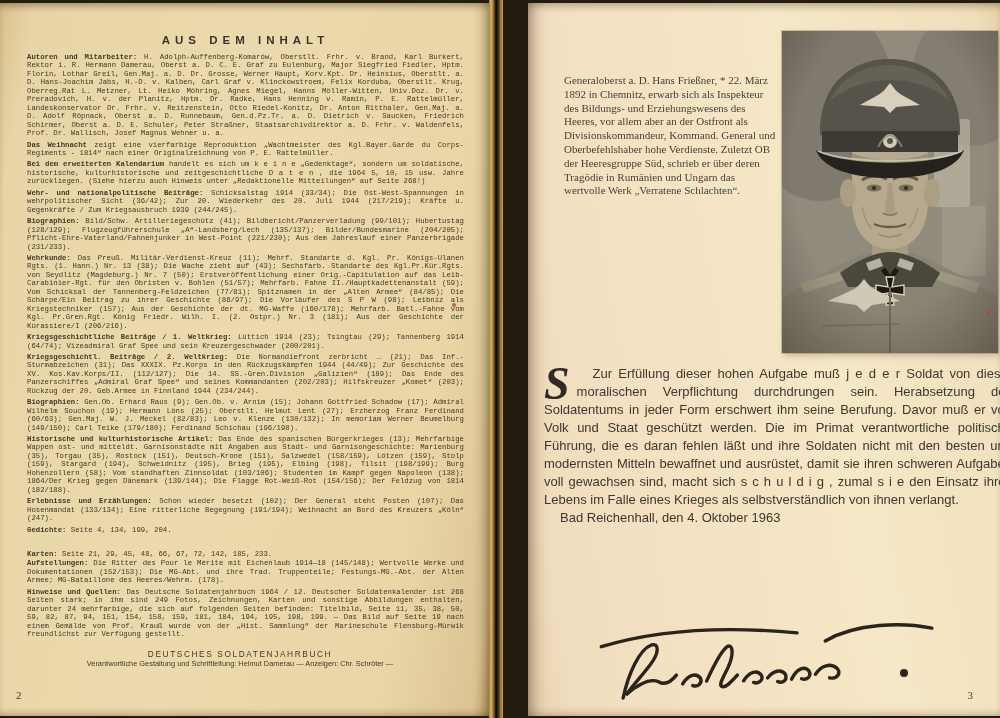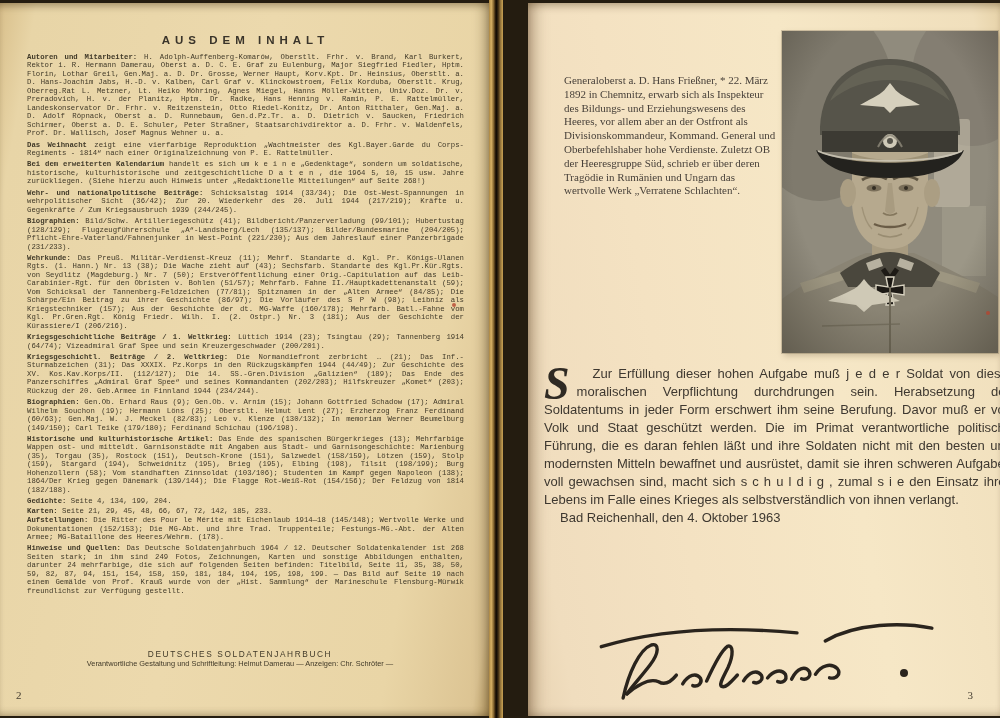--- a/index.html
+++ b/index.html
@@ -58,21 +58,22 @@
       <p><span class="lead">Autoren und Mitarbeiter:</span> <span>H. Adolph-Auffenberg-Komarów, Oberstlt. Frhr. v. Brand, Karl Burkert, Rektor i. R. Hermann Damerau, Oberst a. D. C. E. Graf zu Eulenburg, Major Siegfried Fiedler, Hptm. Florin, Lothar Greil, Gen.Maj. a. D. Dr. Grosse, Werner Haupt, Korv.Kpt. Dr. Heinsius, Oberstlt. a. D. Hans-Joachim Jabs, H.-D. v. Kalben, Carl Graf v. Klinckowstroem, Felix Korduba, Oberstlt. Krug, Oberreg.Rat L. Metzner, Lt. Heiko Möhring, Agnes Miegel, Hanns Möller-Witten, Univ.Doz. Dr. v. Preradovich, H. v. der Planitz, Hptm. Dr. Radke, Hans Henning v. Ramin, P. E. Rattelmüller, Landeskonservator Dr. Frhr. v. Reitzenstein, Otto Riedel-Konitz, Dr. Anton Ritthaler, Gen.Maj. a. D. Adolf Röpnack, Oberst a. D. Runnebaum, Gen.d.Pz.Tr. a. D. Dietrich v. Saucken, Friedrich Schirmer, Oberst a. D. E. Schuler, Peter Straßner, Staatsarchivdirektor a. D. Frhr. v. Waldenfels, Prof. Dr. Wallisch, Josef Magnus Wehner u. a.</span></p>
       <p><span class="lead">Das Weihnacht</span> <span>zeigt eine vierfarbige Reproduktion „Wachtmeister des Kgl.Bayer.Garde du Corps-Regiments - 1814“ nach einer Originalzeichnung von P. E. Rattelmüller.</span></p>
       <p><span class="lead">Bei dem erweiterten Kalendarium</span> <span>handelt es sich um k e i n e „Gedenktage“, sondern um soldatische, historische, kulturhistorische und zeitgeschichtliche D a t e n , die 1964 5, 10, 15 usw. Jahre zurückliegen. (Siehe hierzu auch Hinweis unter „Redaktionelle Mitteilungen“ auf Seite 268!)</span></p>
       <p><span class="lead">Wehr- und nationalpolitische Beiträge:</span> <span>Schicksalstag 1914 (33/34); Die Ost-West-Spannungen in wehrpolitischer Sicht (36/42); Zur 20. Wiederkehr des 20. Juli 1944 (217/219); Kräfte u. Gegenkräfte / Zum Kriegsausbruch 1939 (244/245).</span></p>
       <p><span class="lead">Biographien:</span> <span>Bild/Schw. Artilleriegeschütz (41); Bildbericht/Panzerverladung (99/101); Hubertustag (128/129); Flugzeugführerschule „A“-Landsberg/Lech (135/137); Bilder/Bundesmarine (204/205); Pflicht-Ehre-Vaterland/Fahnenjunker in West-Point (221/230); Aus dem Jahreslauf einer Panzerbrigade (231/233).</span></p>
       <p><span class="lead">Wehrkunde:</span> <span>Das Preuß. Militär-Verdienst-Kreuz (11); Mehrf. Standarte d. Kgl. Pr. Königs-Ulanen Rgts. (1. Hann.) Nr. 13 (38); Die Wache zieht auf (43); Sechsfarb. Standarte des Kgl.Pr.Kür.Rgts. von Seydlitz (Magdeburg.) Nr. 7 (50); Erstveröffentlichung einer Orig.-Capitulation auf das Leib-Carabinier-Rgt. für den Obristen v. Bohlen (51/57); Mehrfarb. Fahne II./Hauptkadettenanstalt (59); Vom Schicksal der Tannenberg-Feldzeichen (77/81); Spitznamen in der „Alten Armee“ (84/85); Die Schärpe/Ein Beitrag zu ihrer Geschichte (86/97); Die Vorläufer des S P W (98); Leibniz als Kriegstechniker (157); Aus der Geschichte der dt. MG-Waffe (160/178); Mehrfarb. Batl.-Fahne vom Kgl. Pr.Gren.Rgt. König Friedr. Wilh. I. (2. Ostpr.) Nr. 3 (181); Aus der Geschichte der Kürassiere/I (206/216).</span></p>
       <p><span class="lead">Kriegsgeschichtliche Beiträge / 1. Weltkrieg:</span> <span>Lüttich 1914 (23); Tsingtau (29); Tannenberg 1914 (64/74); Vizeadmiral Graf Spee und sein Kreuzergeschwader (200/201).</span></p>
       <p><span class="lead">Kriegsgeschichtl. Beiträge / 2. Weltkrieg:</span> <span>Die Normandiefront zerbricht … (21); Das Inf.-Sturmabzeichen (31); Das XXXIX. Pz.Korps in den Rückzugskämpfen 1944 (44/49); Zur Geschichte des XV. Kos.Kav.Korps/II. (112/127); Die 14. SS.-Gren.Division „Galizien“ (189); Das Ende des Panzerschiffes „Admiral Graf Spee“ und seines Kommandanten (202/203); Hilfskreuzer „Komet“ (203); Rückzug der 20. Geb.Armee in Finnland 1944 (234/244).</span></p>
       <p><span class="lead">Biographien:</span> <span>Gen.Ob. Erhard Raus (9); Gen.Ob. v. Arnim (15); Johann Gottfried Schadow (17); Admiral Wilhelm Souchon (19); Hermann Löns (25); Oberstlt. Helmut Lent (27); Erzherzog Franz Ferdinand (60/63); Gen.Maj. W. J. Meckel (82/83); Leo v. Klenze (130/132); In memoriam Werner Beumelburg (149/150); Carl Teike (179/180); Ferdinand Schichau (196/198).</span></p>
       <p><span class="lead">Historische und kulturhistorische Artikel:</span> <span>Das Ende des spanischen Bürgerkrieges (13); Mehrfarbige Wappen ost- und mitteldt. Garnisonstädte mit Angaben aus Stadt- und Garnisongeschichte: Marienburg (35), Torgau (35), Rostock (151), Deutsch-Krone (151), Salzwedel (158/159), Lötzen (159), Stolp (159), Stargard (194), Schweidnitz (195), Brieg (195), Elbing (198), Tilsit (198/199); Burg Hohenzollern (58); Vom standhaften Zinnsoldat (103/106); Studenten im Kampf gegen Napoleon (138); 1864/Der Krieg gegen Dänemark (139/144); Die Flagge Rot-Weiß-Rot (154/156); Der Feldzug von 1814 (182/188).</span></p>
-      <p style="margin-bottom:1px"><span class="lead">Gedichte:</span> <span>Seite 4, 134, 199, 204.</span></p>
+      <p><span class="lead">Erlebnisse und Erzählungen:</span> <span>Schon wieder besetzt (102); Der General steht Posten (107); Das Hosenmandat (133/134); Eine ritterliche Begegnung (191/194); Weihnacht an Bord des Kreuzers „Köln“ (247).</span></p>
+      <p style="margin-bottom:16px"><span class="lead">Gedichte:</span> <span>Seite 4, 134, 199, 204.</span></p>
       <p style="margin-bottom:1px"><span class="lead">Karten:</span> <span>Seite 21, 29, 45, 48, 66, 67, 72, 142, 185, 233.</span></p>
       <p><span class="lead">Aufstellungen:</span> <span>Die Ritter des Pour le Mérite mit Eichenlaub 1914—18 (145/148); Wertvolle Werke und Dokumentationen (152/153); Die MG-Abt. und ihre Trad. Truppenteile; Festungs-MG.-Abt. der Alten Armee; MG-Bataillone des Heeres/Wehrm. (178).</span></p>
       <p><span class="lead">Hinweise und Quellen:</span> <span>Das Deutsche Soldatenjahrbuch 1964 / 12. Deutscher Soldatenkalender ist 268 Seiten stark; in ihm sind 249 Fotos, Zeichnungen, Karten und sonstige Abbildungen enthalten, darunter 24 mehrfarbige, die sich auf folgenden Seiten befinden: Titelbild, Seite 11, 35, 38, 50, 59, 82, 87, 94, 151, 154, 158, 159, 181, 184, 194, 195, 198, 199. — Das Bild auf Seite 19 nach einem Gemälde von Prof. Krauß wurde von der „Hist. Sammlung“ der Marineschule Flensburg-Mürwik freundlichst zur Verfügung gestellt.</span></p>
     </div>
 
     <div class="footer">
       <div class="footer-title">DEUTSCHES SOLDATENJAHRBUCH</div>
       <div class="footer-line">Verantwortliche Gestaltung und Schriftleitung: Helmut Damerau — Anzeigen: Chr. Schröter —</div>
     </div>
 

